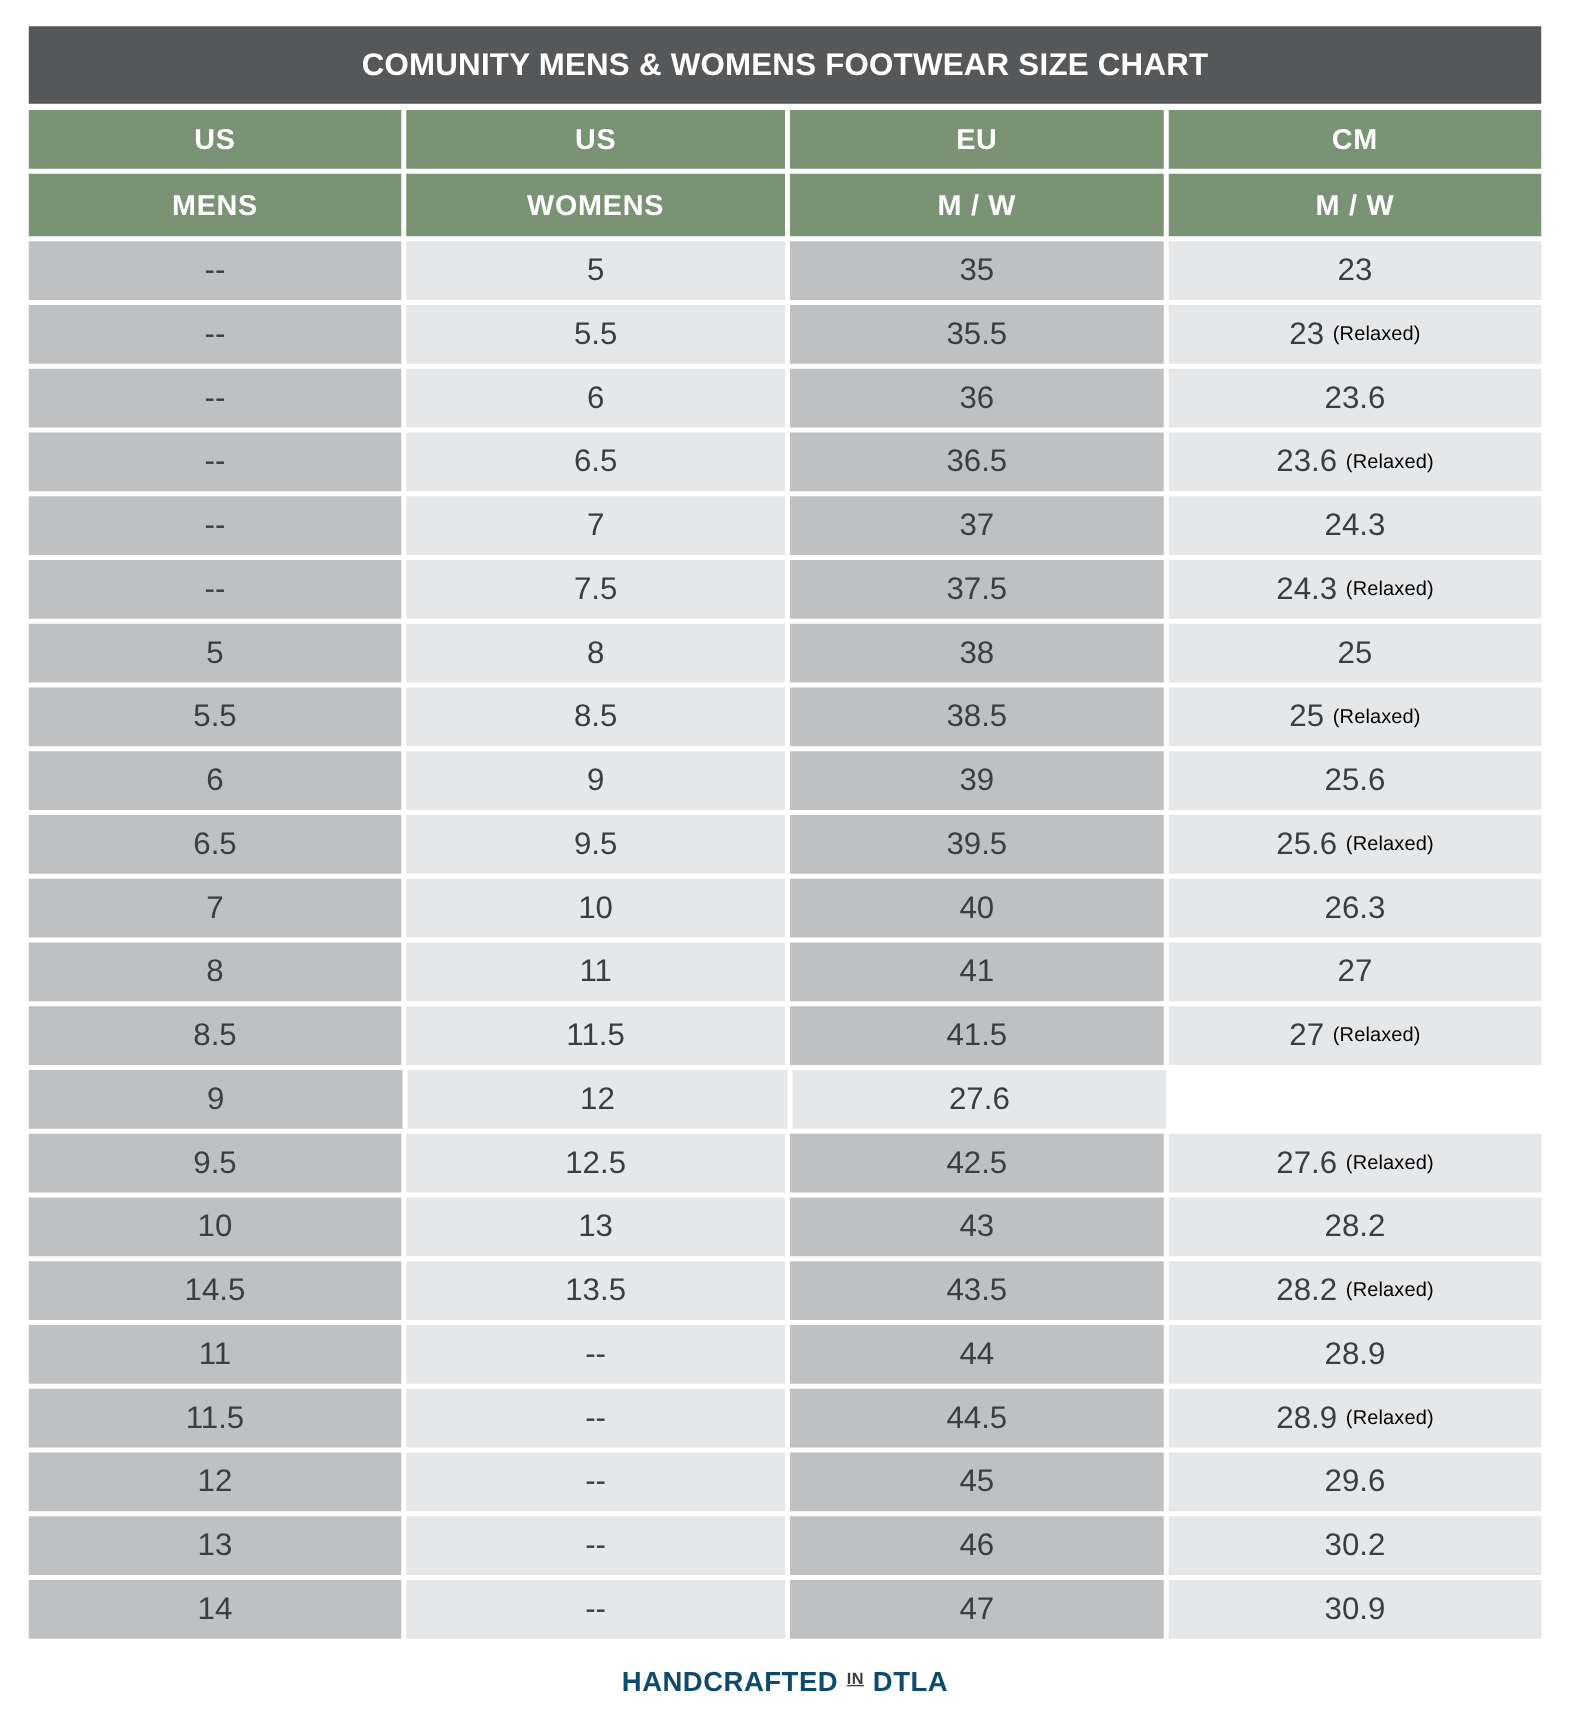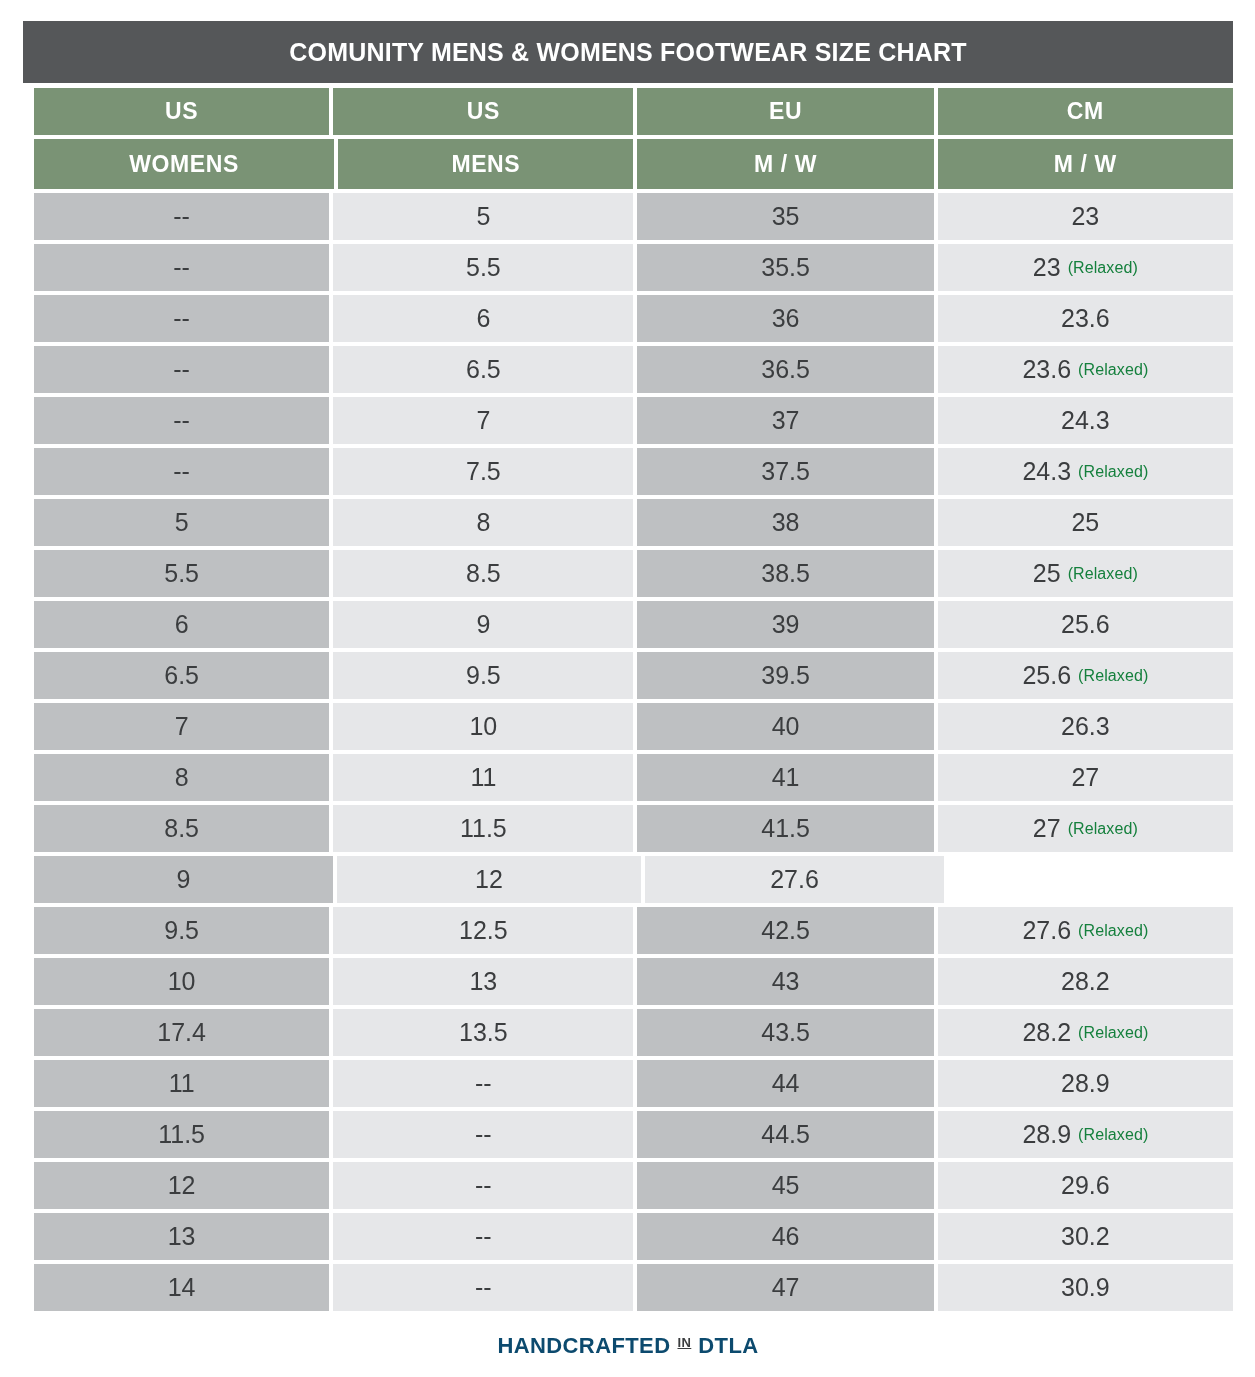--- a/index.html
+++ b/index.html
@@ -38,21 +38,20 @@
 
   
   .grid {
     margin-top: 5px;
   }
 
   .row {
     display: flex;
     gap: 4px;
     margin-bottom: 4px;
-    margin-left: 11px;
   }
 
   .cell {
     display: flex;
     align-items: center;
     justify-content: center;
     text-align: center;
   }
 
   .c-mens   { width: 299px; }
@@ -86,21 +85,21 @@
 
   
   .txt-ghost-light { color: #e4e6e7; }   
   .txt-ghost-dark  { color: #b3b5b7; }   
   .txt-dash-light  { color: #dcdee0; }
   .txt-dash-dark   { color: #c6c8ca; }
 
   .relaxed {
     font-size: 16px;
     margin-left: 7px;
-    color: #15803d;
+    color: #000000;
     letter-spacing: 0.1px;
   }
 
   
   .footer {
     margin-top: 22px;
     display: flex;
     align-items: baseline;
     justify-content: center;
     gap: 7px;
@@ -133,22 +132,22 @@
   <div class="grid">
 
     <div class="row head-row head-row-1">
       <div class="cell c-mens">US</div>
       <div class="cell c-womens">US</div>
       <div class="cell c-eu">EU</div>
       <div class="cell c-cm">CM</div>
     </div>
 
     <div class="row head-row head-row-2">
+      <div class="cell c-mens">MENS</div>
       <div class="cell c-womens">WOMENS</div>
-      <div class="cell c-mens">MENS</div>
       <div class="cell c-eu">M / W</div>
       <div class="cell c-cm">M / W</div>
     </div>
 
     <div id="body-rows">
         <div class="row body-row">
           <div class="cell c-mens txt-dash-light">--</div>
           <div class="cell c-womens">5</div>
           <div class="cell c-eu">35</div>
           <div class="cell c-cm">
@@ -275,21 +274,21 @@
         </div>
         <div class="row body-row">
           <div class="cell c-mens">10</div>
           <div class="cell c-womens txt-ghost-dark">13</div>
           <div class="cell c-eu">43</div>
           <div class="cell c-cm">
             <span>28.2</span>
           </div>
         </div>
         <div class="row body-row">
-          <div class="cell c-mens">17.4</div>
+          <div class="cell c-mens">14.5</div>
           <div class="cell c-womens txt-ghost-dark">13.5</div>
           <div class="cell c-eu">43.5</div>
           <div class="cell c-cm">
             <span>28.2</span>
             <span class="relaxed">(Relaxed)</span>
           </div>
         </div>
         <div class="row body-row">
           <div class="cell c-mens">11</div>
           <div class="cell c-womens txt-dash-dark">--</div>

